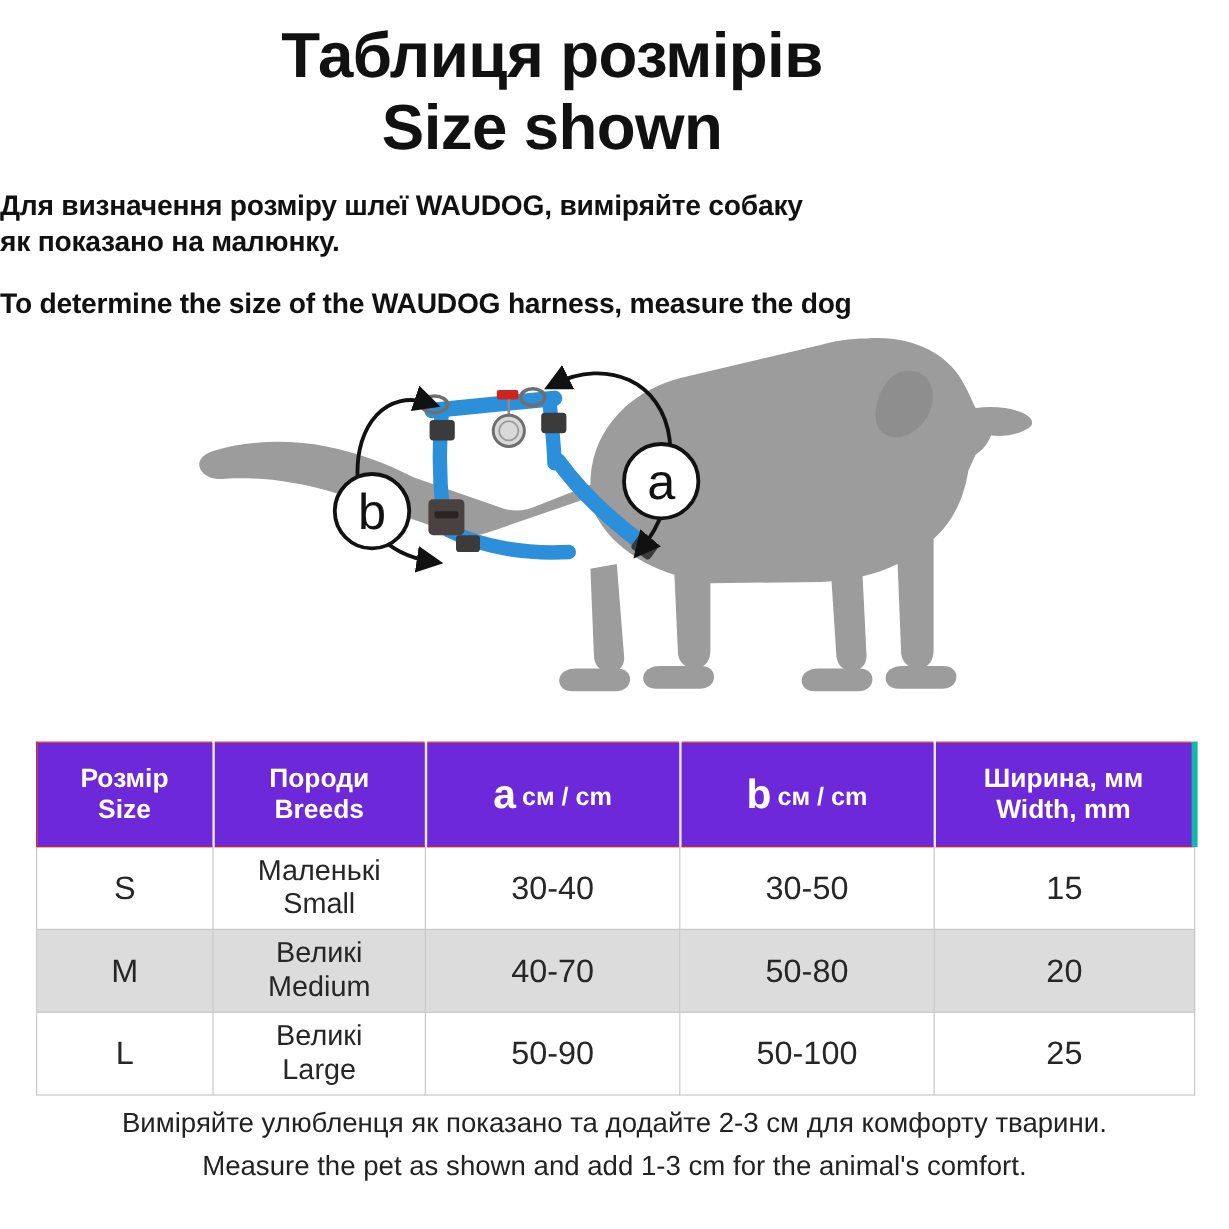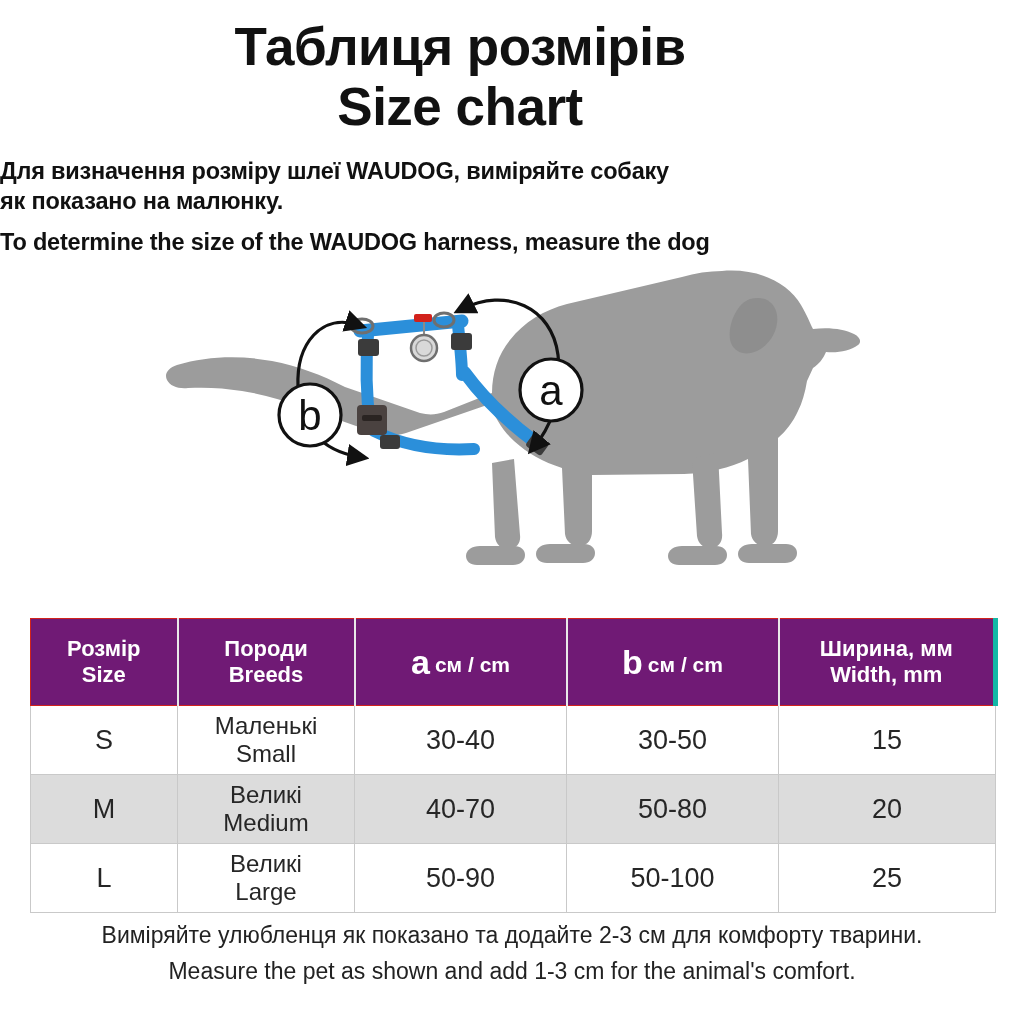--- a/index.html
+++ b/index.html
@@ -50,21 +50,21 @@
   }
   .subtitle {
     font-size: 23.5px;
     font-weight: 700;
     line-height: 1.28;
     margin: 0;
     color: #111111;
     letter-spacing: -0.2px;
   }
   .subtitle.en {
-    margin-top: 11px;
+    margin-top: 22px;
   }
 
   
   .illustration {
     position: relative;
     width: 1024px;
     height: 310px;
     margin-top: 6px;
   }
   .illustration svg {
@@ -84,21 +84,21 @@
     width: 965px;
     table-layout: fixed;
   }
   table.size-table th,
   table.size-table td {
     border: 1px solid #c9c9c9;
     text-align: center;
     vertical-align: middle;
   }
   table.size-table thead th {
-    background: #701a75;
+    background: #6d28d9;
     color: #ffffff;
     border: 1px solid #d2221c;
     border-right: 2px solid #e9e9e9;
     height: 78px;
     padding: 4px 2px;
     font-weight: 700;
   }
   table.size-table thead th:last-child {
     border-right: 5px solid #14b8a6;
   }
@@ -159,21 +159,21 @@
     font-weight: 400;
   }
 </style>
 </head>
 <body>
 
 <div class="page">
 
   <div class="titles">
     <h1 class="title-ua">Таблиця розмірів</h1>
-    <h1 class="title-en">Size chart</h1>
+    <h1 class="title-en">Size shown</h1>
   </div>
 
   <div class="subtitle-block">
     <p class="subtitle">Для визначення розміру шлеї WAUDOG, виміряйте собаку</p>
     <p class="subtitle">як показано на малюнку.</p>
     <p class="subtitle en">To determine the size of the WAUDOG harness, measure the dog</p>
   </div>
 
   <div class="illustration">
     <svg width="700" height="310" viewBox="0 0 700 310">

